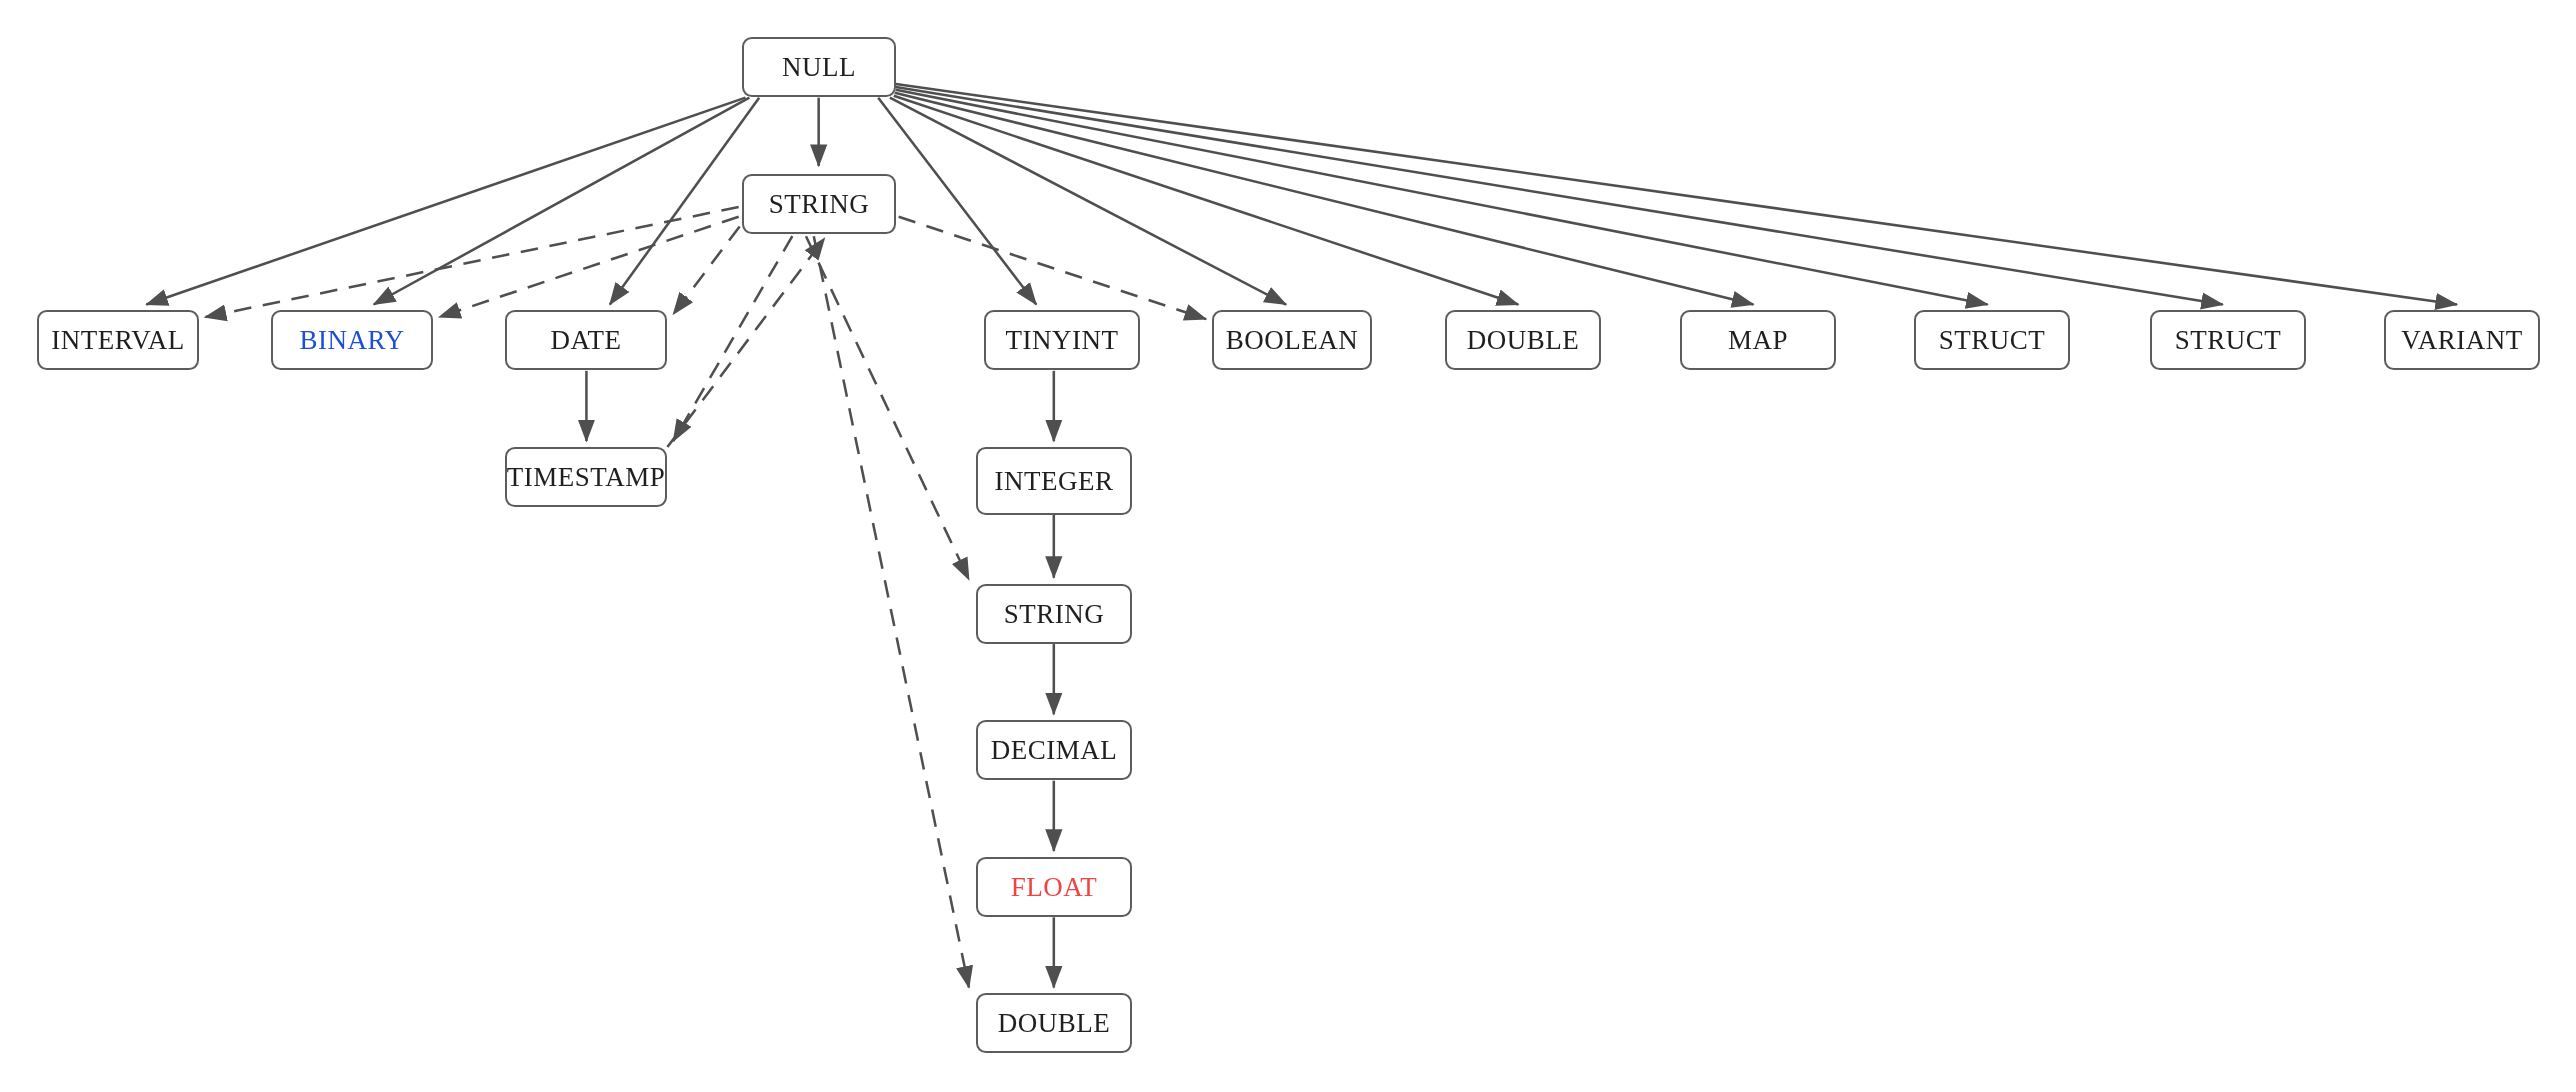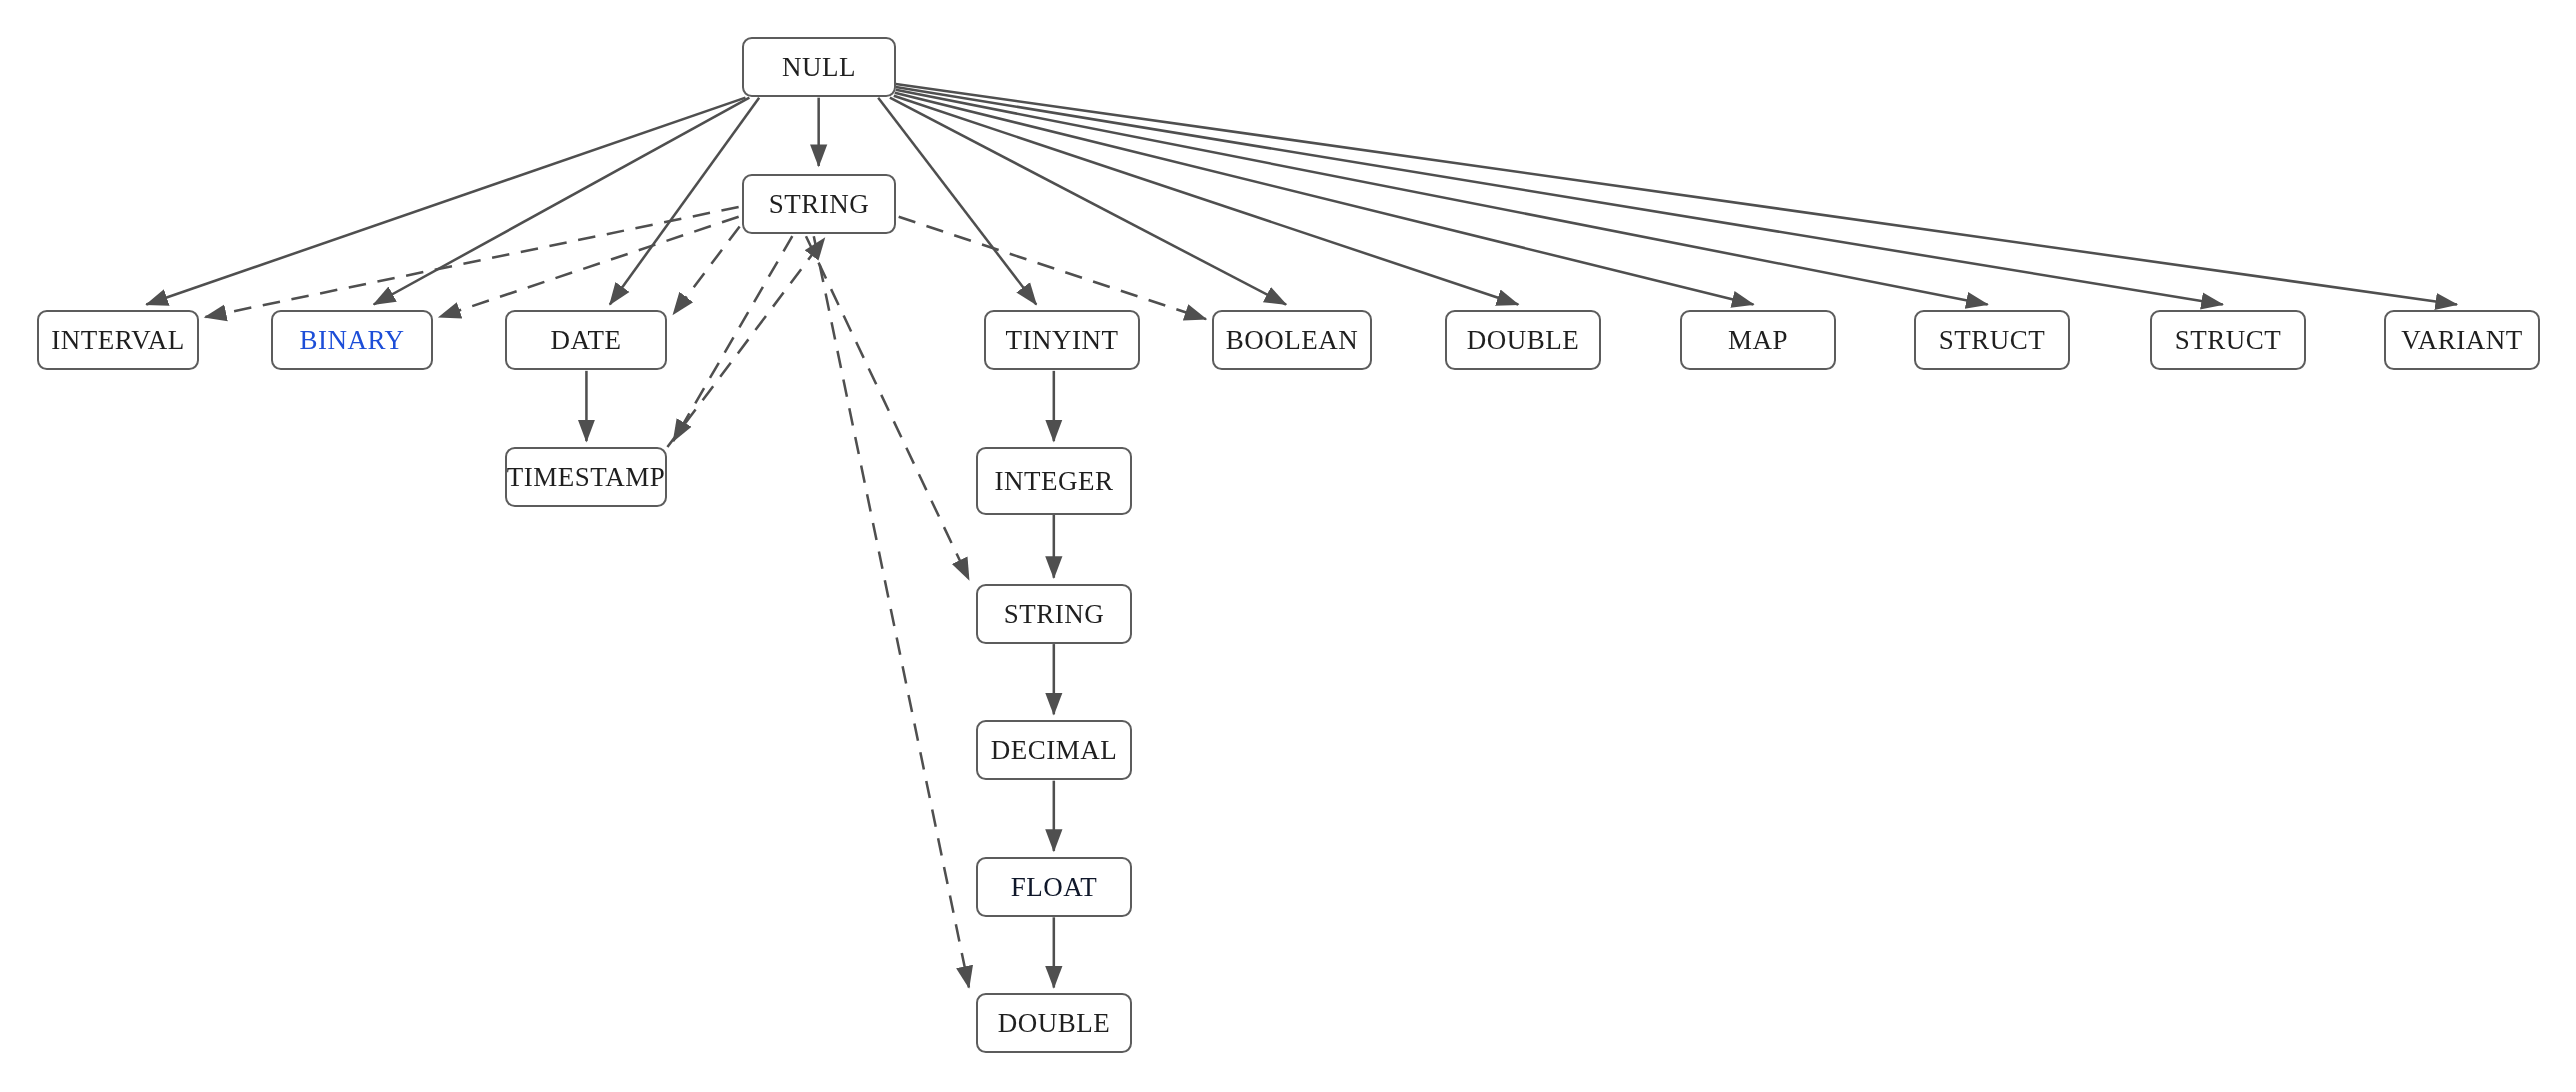--- a/index.html
+++ b/index.html
@@ -134,21 +134,21 @@
       </div>
       <div class="node" style="left: 976px; top: 447px; width: 156px; height: 68px; border-color: rgb(92, 92, 92); background: rgb(255, 255, 255); color: rgb(31, 31, 31);">
         <span class="node-label">INTEGER</span>
       </div>
       <div class="node" style="left: 976px; top: 584px; width: 156px; height: 60px; border-color: rgb(92, 92, 92); background: rgb(255, 255, 255); color: rgb(31, 31, 31);">
         <span class="node-label">STRING</span>
       </div>
       <div class="node" style="left: 976px; top: 720px; width: 156px; height: 60px; border-color: rgb(92, 92, 92); background: rgb(255, 255, 255); color: rgb(31, 31, 31);">
         <span class="node-label">DECIMAL</span>
       </div>
-      <div class="node" style="left: 976px; top: 857px; width: 156px; height: 60px; border-color: rgb(92, 92, 92); background: rgb(255, 255, 255); color: #0f172a;">
+      <div class="node" style="left: 976px; top: 857px; width: 156px; height: 60px; border-color: rgb(92, 92, 92); background: rgb(255, 255, 255); color: #ef4444;">
         <span class="node-label">FLOAT</span>
       </div>
       <div class="node" style="left: 976px; top: 993px; width: 156px; height: 60px; border-color: rgb(92, 92, 92); background: rgb(255, 255, 255); color: rgb(31, 31, 31);">
         <span class="node-label">DOUBLE</span>
       </div>
     </div>
 </div>
 
 
 </body></html>

